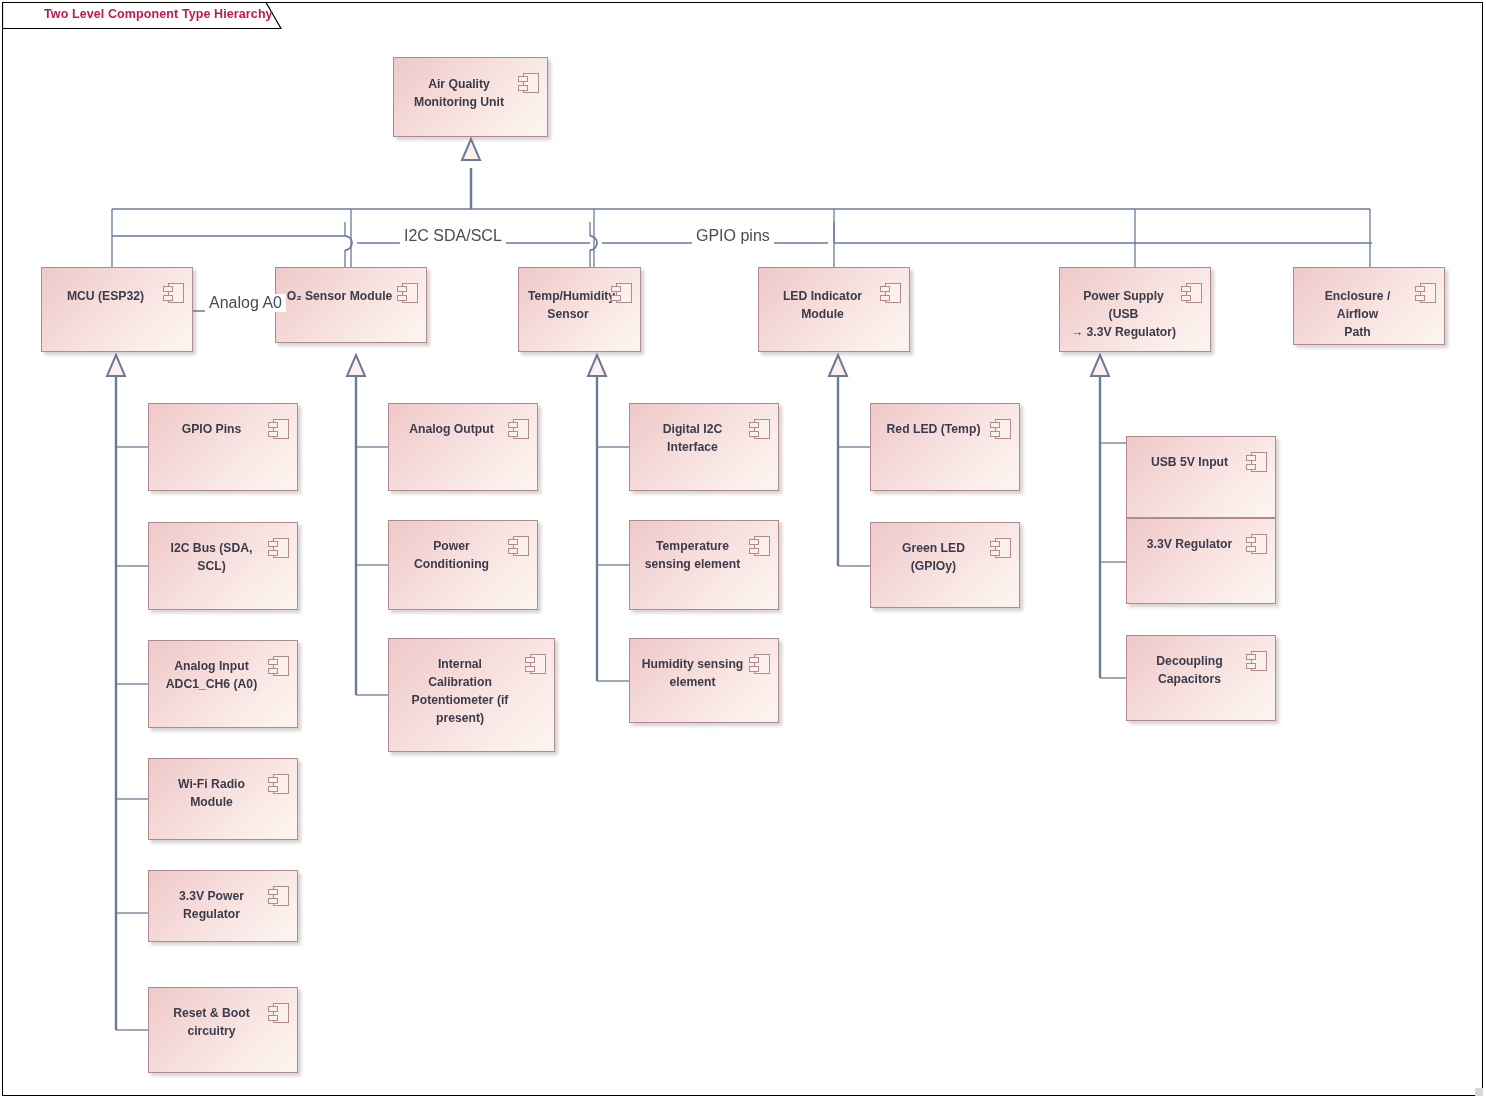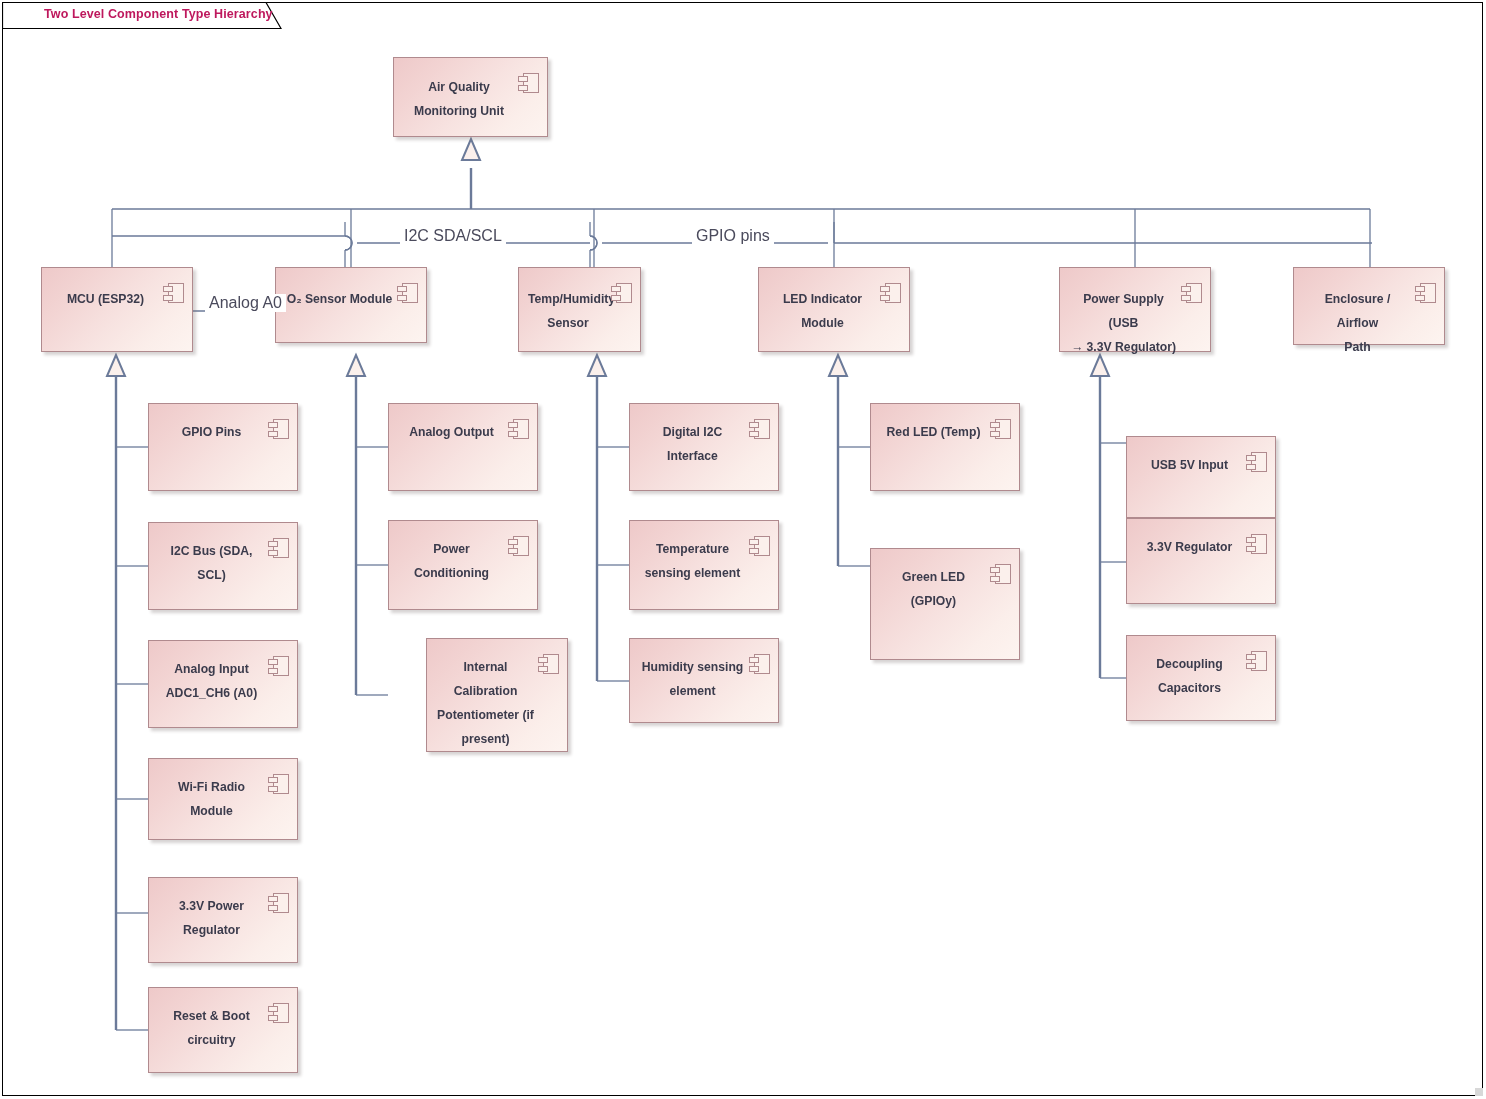--- a/index.html
+++ b/index.html
@@ -61,21 +61,21 @@
     box-shadow: 3px 3px 3px rgba(120,110,110,0.30);
   }
   .cmp .label {
     position: absolute;
     left: 9px;
     right: 32px;
     top: 0;
     text-align: center;
     font-size: 12.2px;
     font-weight: bold;
-    line-height: 24px;
+    line-height: 18px;
     color: #3b3b4c;
     white-space: pre-line;
   }
   .cmp.lvl1 .label { top: 17px; }
   .cmp.lvl2 .label { top: 19px; }
   .cmp.lvl3 .label { top: 16px; }
   
   .cmp-icon {
     position: absolute;
     right: 7px;
@@ -298,21 +298,21 @@
         </div>
       </div>
       <div class="cmp lvl3" style="left: 148px; top: 758px; width: 150px; height: 82px;">
         <div class="label">Wi-Fi Radio Module</div>
         <div class="cmp-icon">
           <div class="body"></div>
           <div class="tab t1"></div>
           <div class="tab t2"></div>
         </div>
       </div>
-      <div class="cmp lvl3" style="left: 148px; top: 870px; width: 150px; height: 86px; margin-top: 7px;">
+      <div class="cmp lvl3" style="left: 148px; top: 870px; width: 150px; height: 72px;">
         <div class="label">3.3V Power
 Regulator</div>
         <div class="cmp-icon">
           <div class="body"></div>
           <div class="tab t1"></div>
           <div class="tab t2"></div>
         </div>
       </div>
       <div class="cmp lvl3" style="left: 148px; top: 987px; width: 150px; height: 86px;">
         <div class="label">Reset &amp; Boot
@@ -333,21 +333,21 @@
       </div>
       <div class="cmp lvl3" style="left: 388px; top: 520px; width: 150px; height: 90px; padding-left: 8px;">
         <div class="label">Power
 Conditioning</div>
         <div class="cmp-icon">
           <div class="body"></div>
           <div class="tab t1"></div>
           <div class="tab t2"></div>
         </div>
       </div>
-      <div class="cmp lvl3" style="left: 388px; top: 638px; width: 142px; height: 114px; margin-left: 38px;">
+      <div class="cmp lvl3" style="left: 388px; top: 638px; width: 167px; height: 114px;">
         <div class="label">Internal
 Calibration
 Potentiometer (if
 present)</div>
         <div class="cmp-icon">
           <div class="body"></div>
           <div class="tab t1"></div>
           <div class="tab t2"></div>
         </div>
       </div>
@@ -378,21 +378,21 @@
         </div>
       </div>
       <div class="cmp lvl3" style="left: 870px; top: 403px; width: 150px; height: 88px;">
         <div class="label">Red LED (Temp)</div>
         <div class="cmp-icon">
           <div class="body"></div>
           <div class="tab t1"></div>
           <div class="tab t2"></div>
         </div>
       </div>
-      <div class="cmp lvl3" style="left: 870px; top: 548px; width: 150px; height: 112px;">
+      <div class="cmp lvl3" style="left: 870px; top: 522px; width: 150px; height: 86px;">
         <div class="label">Green LED (GPIOy)</div>
         <div class="cmp-icon">
           <div class="body"></div>
           <div class="tab t1"></div>
           <div class="tab t2"></div>
         </div>
       </div>
       <div class="cmp lvl3" style="left: 1126px; top: 400px; width: 150px; height: 82px; margin-top: 36px;">
         <div class="label">USB 5V Input</div>
         <div class="cmp-icon">

